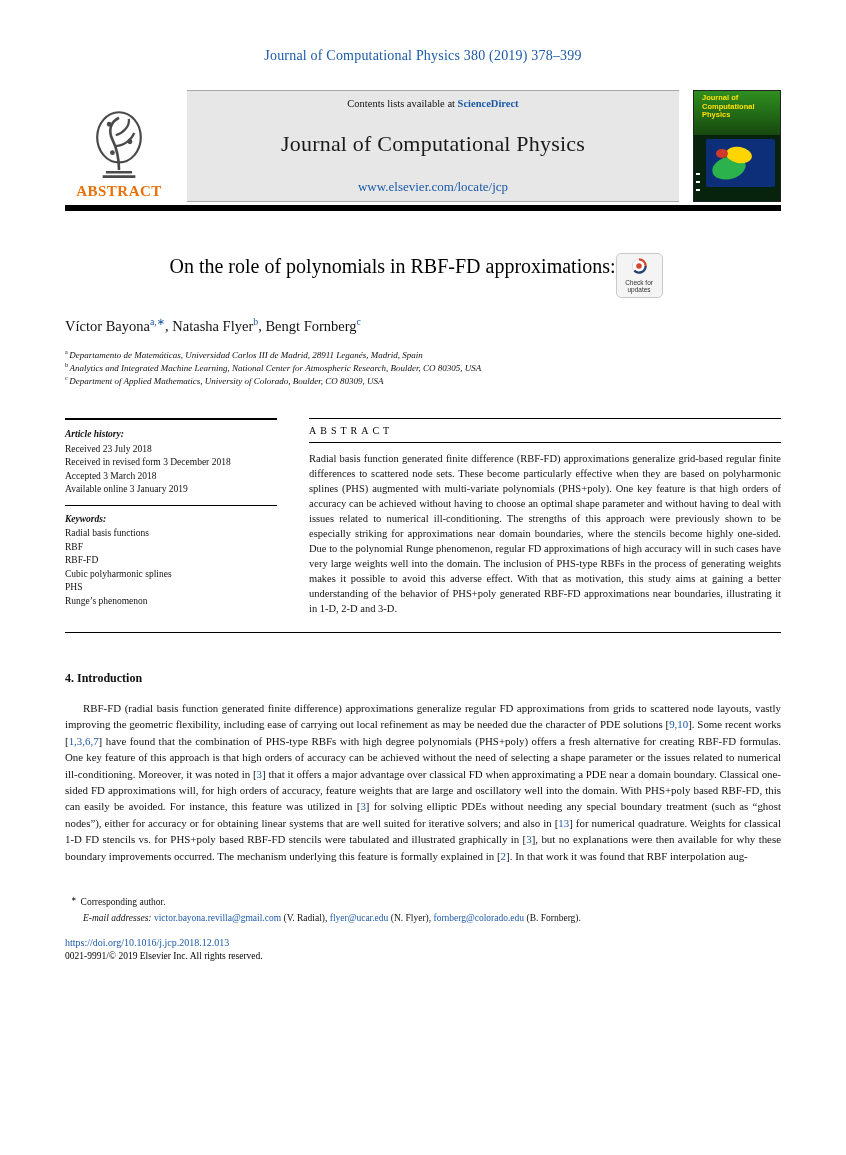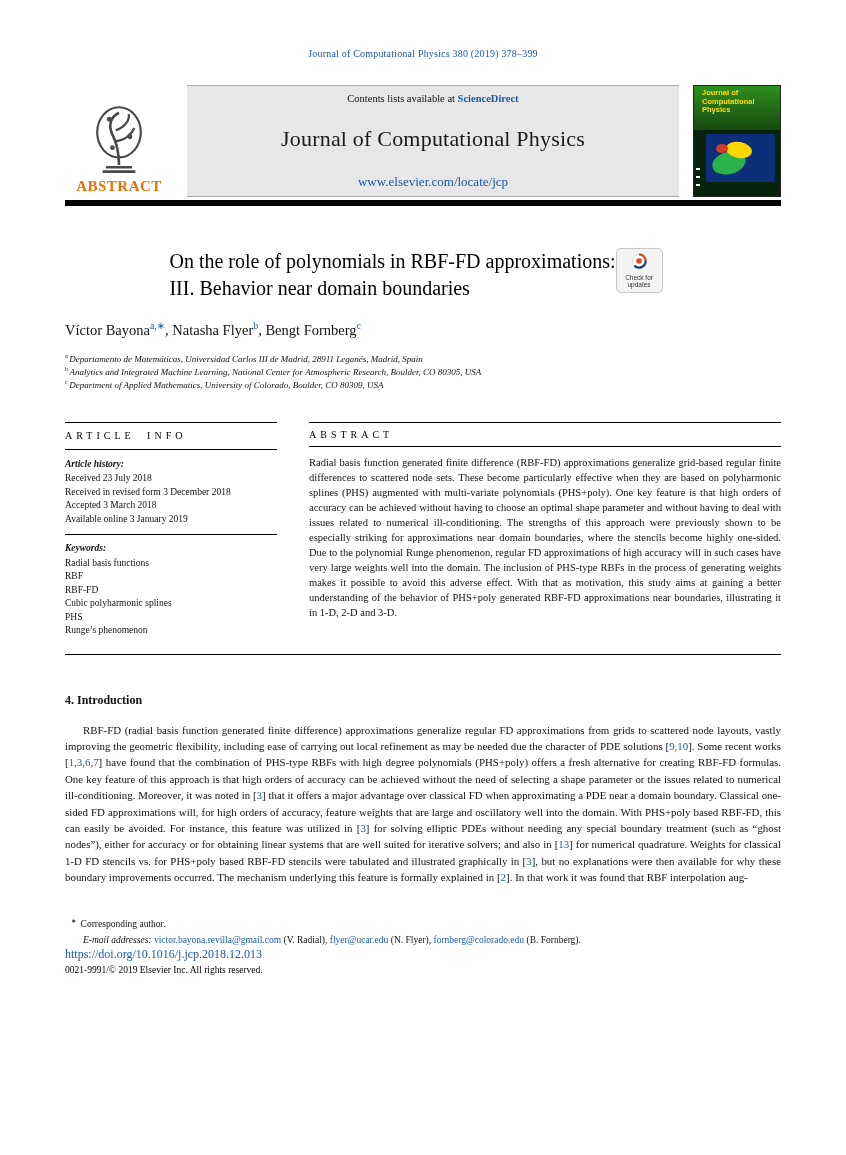--- a/index.html
+++ b/index.html
@@ -22,21 +22,21 @@
     background:#fff;
     overflow:hidden;
   }
   .link{color:var(--link,#1b5aa8);}
   .it{font-style:italic;}
   .sup{vertical-align:super;font-size:68%;line-height:0;}
 
   .top-citation{
     margin-top:48px;
     text-align:center;
-    font-size:10px;
+    font-size:14px;
     letter-spacing:.2px;
   }
 
   
   .header-row{
     margin-top:26px;
     display:flex;
     gap:14px;
     height:112px;
   }
@@ -217,21 +217,22 @@
   
   .footnote-block{
     margin-top:28px;
     font-size:9.5px;
     line-height:14px;
   }
   .fn-star{vertical-align:super;font-size:70%;margin-right:4px;}
   .fn-line1{padding-left:6px;}
   .fn-line2{padding-left:18px;margin-top:2px;}
   .doi{
-    font-size:12px;
+    margin-top:12px;
+    font-size:10px;
   }
   .issn{
     margin-top:3px;
     font-size:9.5px;
     color:#000;
   }
 </style>
 </head>
 <body>
 
@@ -278,21 +279,20 @@
       <span class="spine-tick t2"></span>
       <span class="spine-tick t3"></span>
     </div>
   </div>
 
   <div class="black-bar"></div>
 
   <div class="title-row">
     <h1 class="article-title">
       <span>On the role of polynomials in RBF-FD approximations:</span><br>
-      <span>III. Behavior near domain boundaries</span>
     </h1>
     <div class="badge">
       <span>
         <svg width="16" height="16" viewBox="0 0 24 24" aria-hidden="true">
           <circle cx="12" cy="12" r="10" fill="#ffffff" stroke="#cccccc"></circle>
           <path d="M12 2 a10 10 0 0 1 10 10" stroke="#d5472b" stroke-width="3.5" fill="none"></path>
           <path d="M22 12 a10 10 0 0 1 -17 7" stroke="#28406e" stroke-width="3.5" fill="none"></path>
           <circle cx="12" cy="12" r="4.2" fill="#d5472b"></circle>
         </svg>
       </span>
@@ -305,21 +305,20 @@
   <div class="affils">
     <div class="affil-line"><span class="sup">a </span><span class="it">Departamento de Matemáticas, Universidad Carlos III de Madrid, 28911 Leganés, Madrid, Spain</span></div>
     <div class="affil-line"><span class="sup">b </span><span class="it">Analytics and Integrated Machine Learning, National Center for Atmospheric Research, Boulder, CO 80305, USA</span></div>
     <div class="affil-line"><span class="sup">c </span><span class="it">Department of Applied Mathematics, University of Colorado, Boulder, CO 80309, USA</span></div>
   </div>
 
   <div class="info-grid">
 
     <div class="col-left">
       <div class="rule-heavy"></div>
-      <div class="col-heading">ARTICLE INFO</div>
       <div class="rule"></div>
       <div style="margin-top:8px;" class="label">Article history:</div>
       <div class="history-list">
         <div>Received 23 July 2018</div>
         <div>Received in revised form 3 December 2018</div>
         <div>Accepted 3 March 2018</div>
         <div>Available online 3 January 2019</div>
       </div>
       <div class="mid-rule"></div>
       <div class="label">Keywords:</div>

